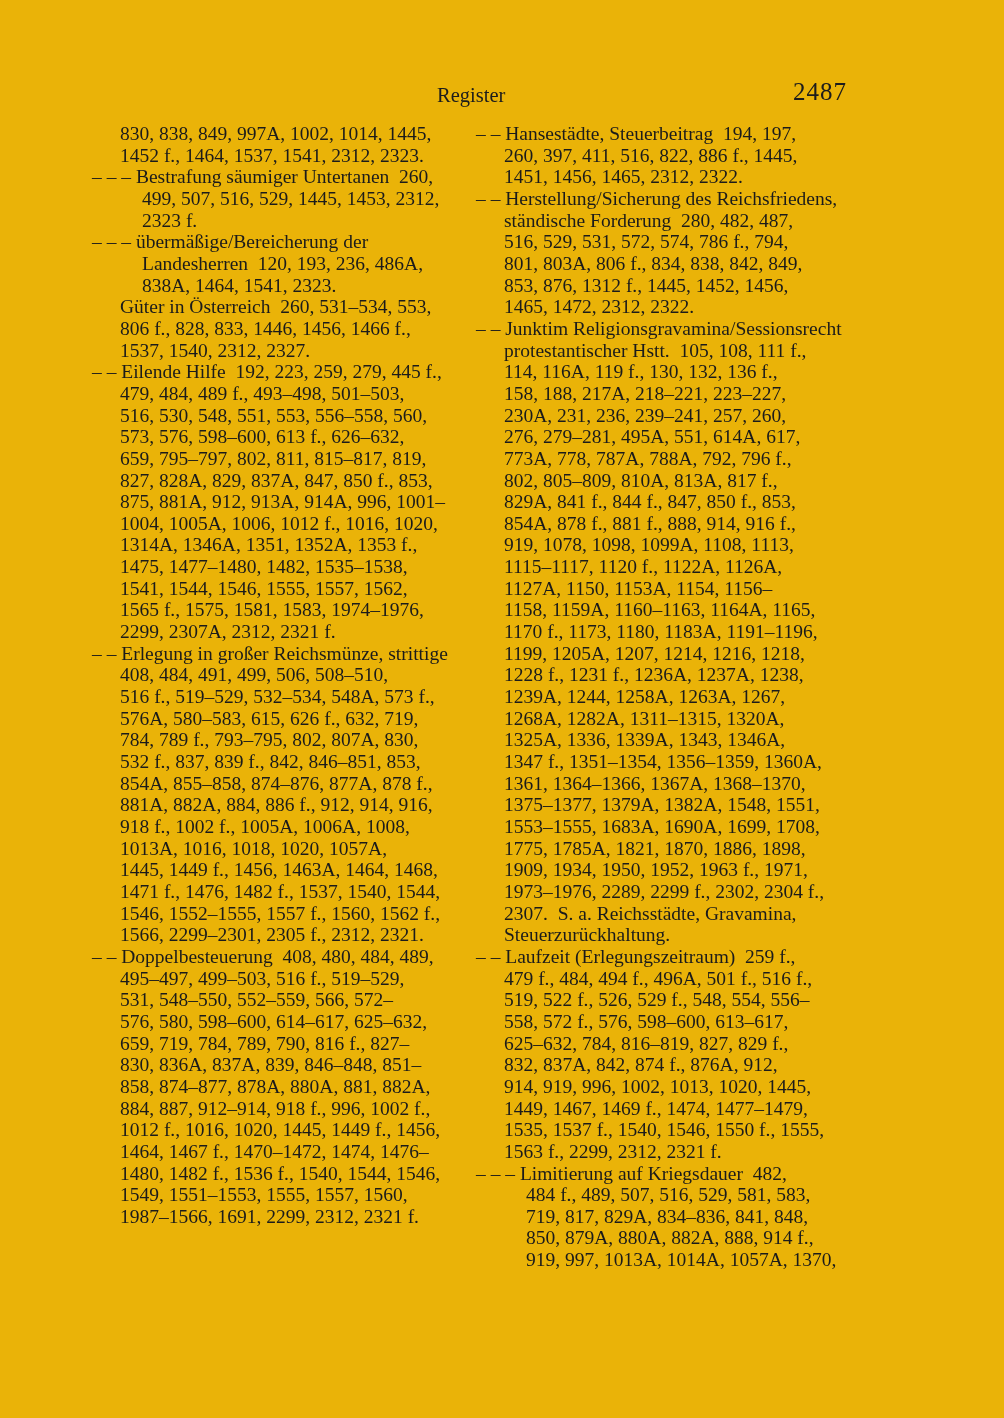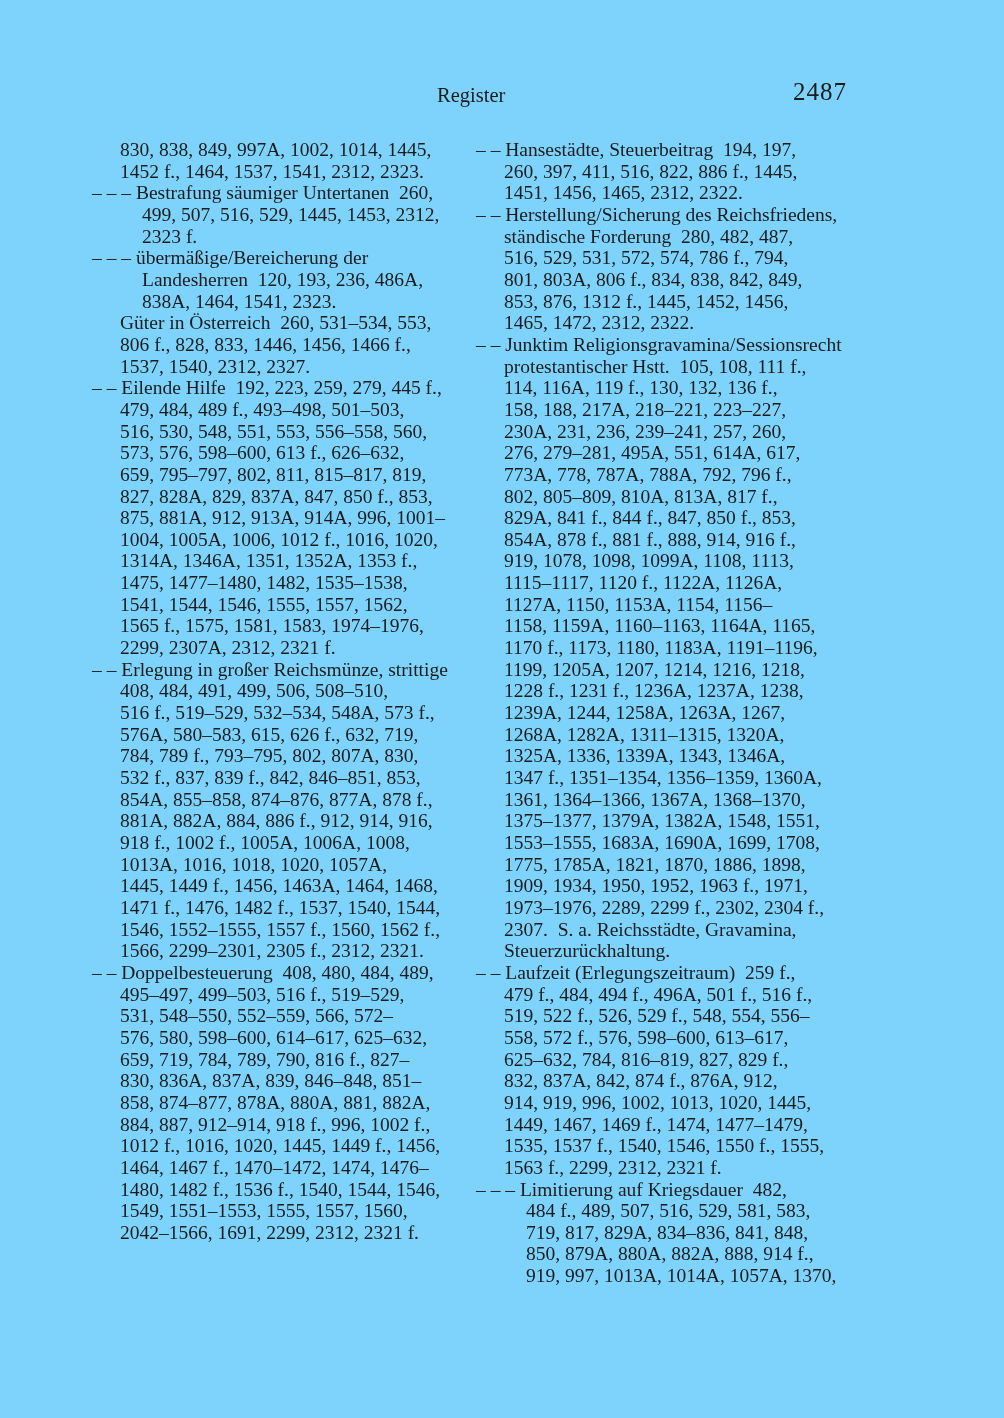--- a/index.html
+++ b/index.html
@@ -4,21 +4,21 @@
 <style>
   html, body {
     margin: 0;
     padding: 0;
     background: #ffffff;
   }
   .page {
     position: relative;
     width: 1004px;
     height: 1418px;
-    background: #7dd3fc;
+    background: #eab308;
     color: #1a1a1a;
     font-family: "Liberation Serif", serif;
     overflow: hidden;
   }
   .running-title {
     position: absolute;
     left: 437px;
     top: 84px;
     font-size: 20.5px;
     line-height: 22px;
@@ -32,21 +32,20 @@
     line-height: 27px;
     letter-spacing: 1px;
     color: #1c1c1c;
   }
   .col {
     position: absolute;
     top: 123px;
     font-size: 19.5px;
     line-height: 21.65px;
     color: #1b1b1b;
-    margin-top: 16px;
   }
   .col-left  { left: 92px;  width: 400px; }
   .col-right { left: 476px; width: 420px; }
   .line { white-space: pre; }
   .line.i1 { padding-left: 28px; }
   .line.i2 { padding-left: 50px; }
 </style>
 </head>
 <body>
 
@@ -97,21 +96,21 @@
       <div class="line i1">531, 548–550, 552–559, 566, 572–</div>
       <div class="line i1">576, 580, 598–600, 614–617, 625–632,</div>
       <div class="line i1">659, 719, 784, 789, 790, 816 f., 827–</div>
       <div class="line i1">830, 836A, 837A, 839, 846–848, 851–</div>
       <div class="line i1">858, 874–877, 878A, 880A, 881, 882A,</div>
       <div class="line i1">884, 887, 912–914, 918 f., 996, 1002 f.,</div>
       <div class="line i1">1012 f., 1016, 1020, 1445, 1449 f., 1456,</div>
       <div class="line i1">1464, 1467 f., 1470–1472, 1474, 1476–</div>
       <div class="line i1">1480, 1482 f., 1536 f., 1540, 1544, 1546,</div>
       <div class="line i1">1549, 1551–1553, 1555, 1557, 1560,</div>
-      <div class="line i1">2042–1566, 1691, 2299, 2312, 2321 f.</div>
+      <div class="line i1">1987–1566, 1691, 2299, 2312, 2321 f.</div>
     </div>
   <div class="col col-right" id="col-right">
       <div class="line m2">– – Hansestädte, Steuerbeitrag  194, 197,</div>
       <div class="line i1">260, 397, 411, 516, 822, 886 f., 1445,</div>
       <div class="line i1">1451, 1456, 1465, 2312, 2322.</div>
       <div class="line m2">– – Herstellung/Sicherung des Reichsfriedens,</div>
       <div class="line i1">ständische Forderung  280, 482, 487,</div>
       <div class="line i1">516, 529, 531, 572, 574, 786 f., 794,</div>
       <div class="line i1">801, 803A, 806 f., 834, 838, 842, 849,</div>
       <div class="line i1">853, 876, 1312 f., 1445, 1452, 1456,</div>

